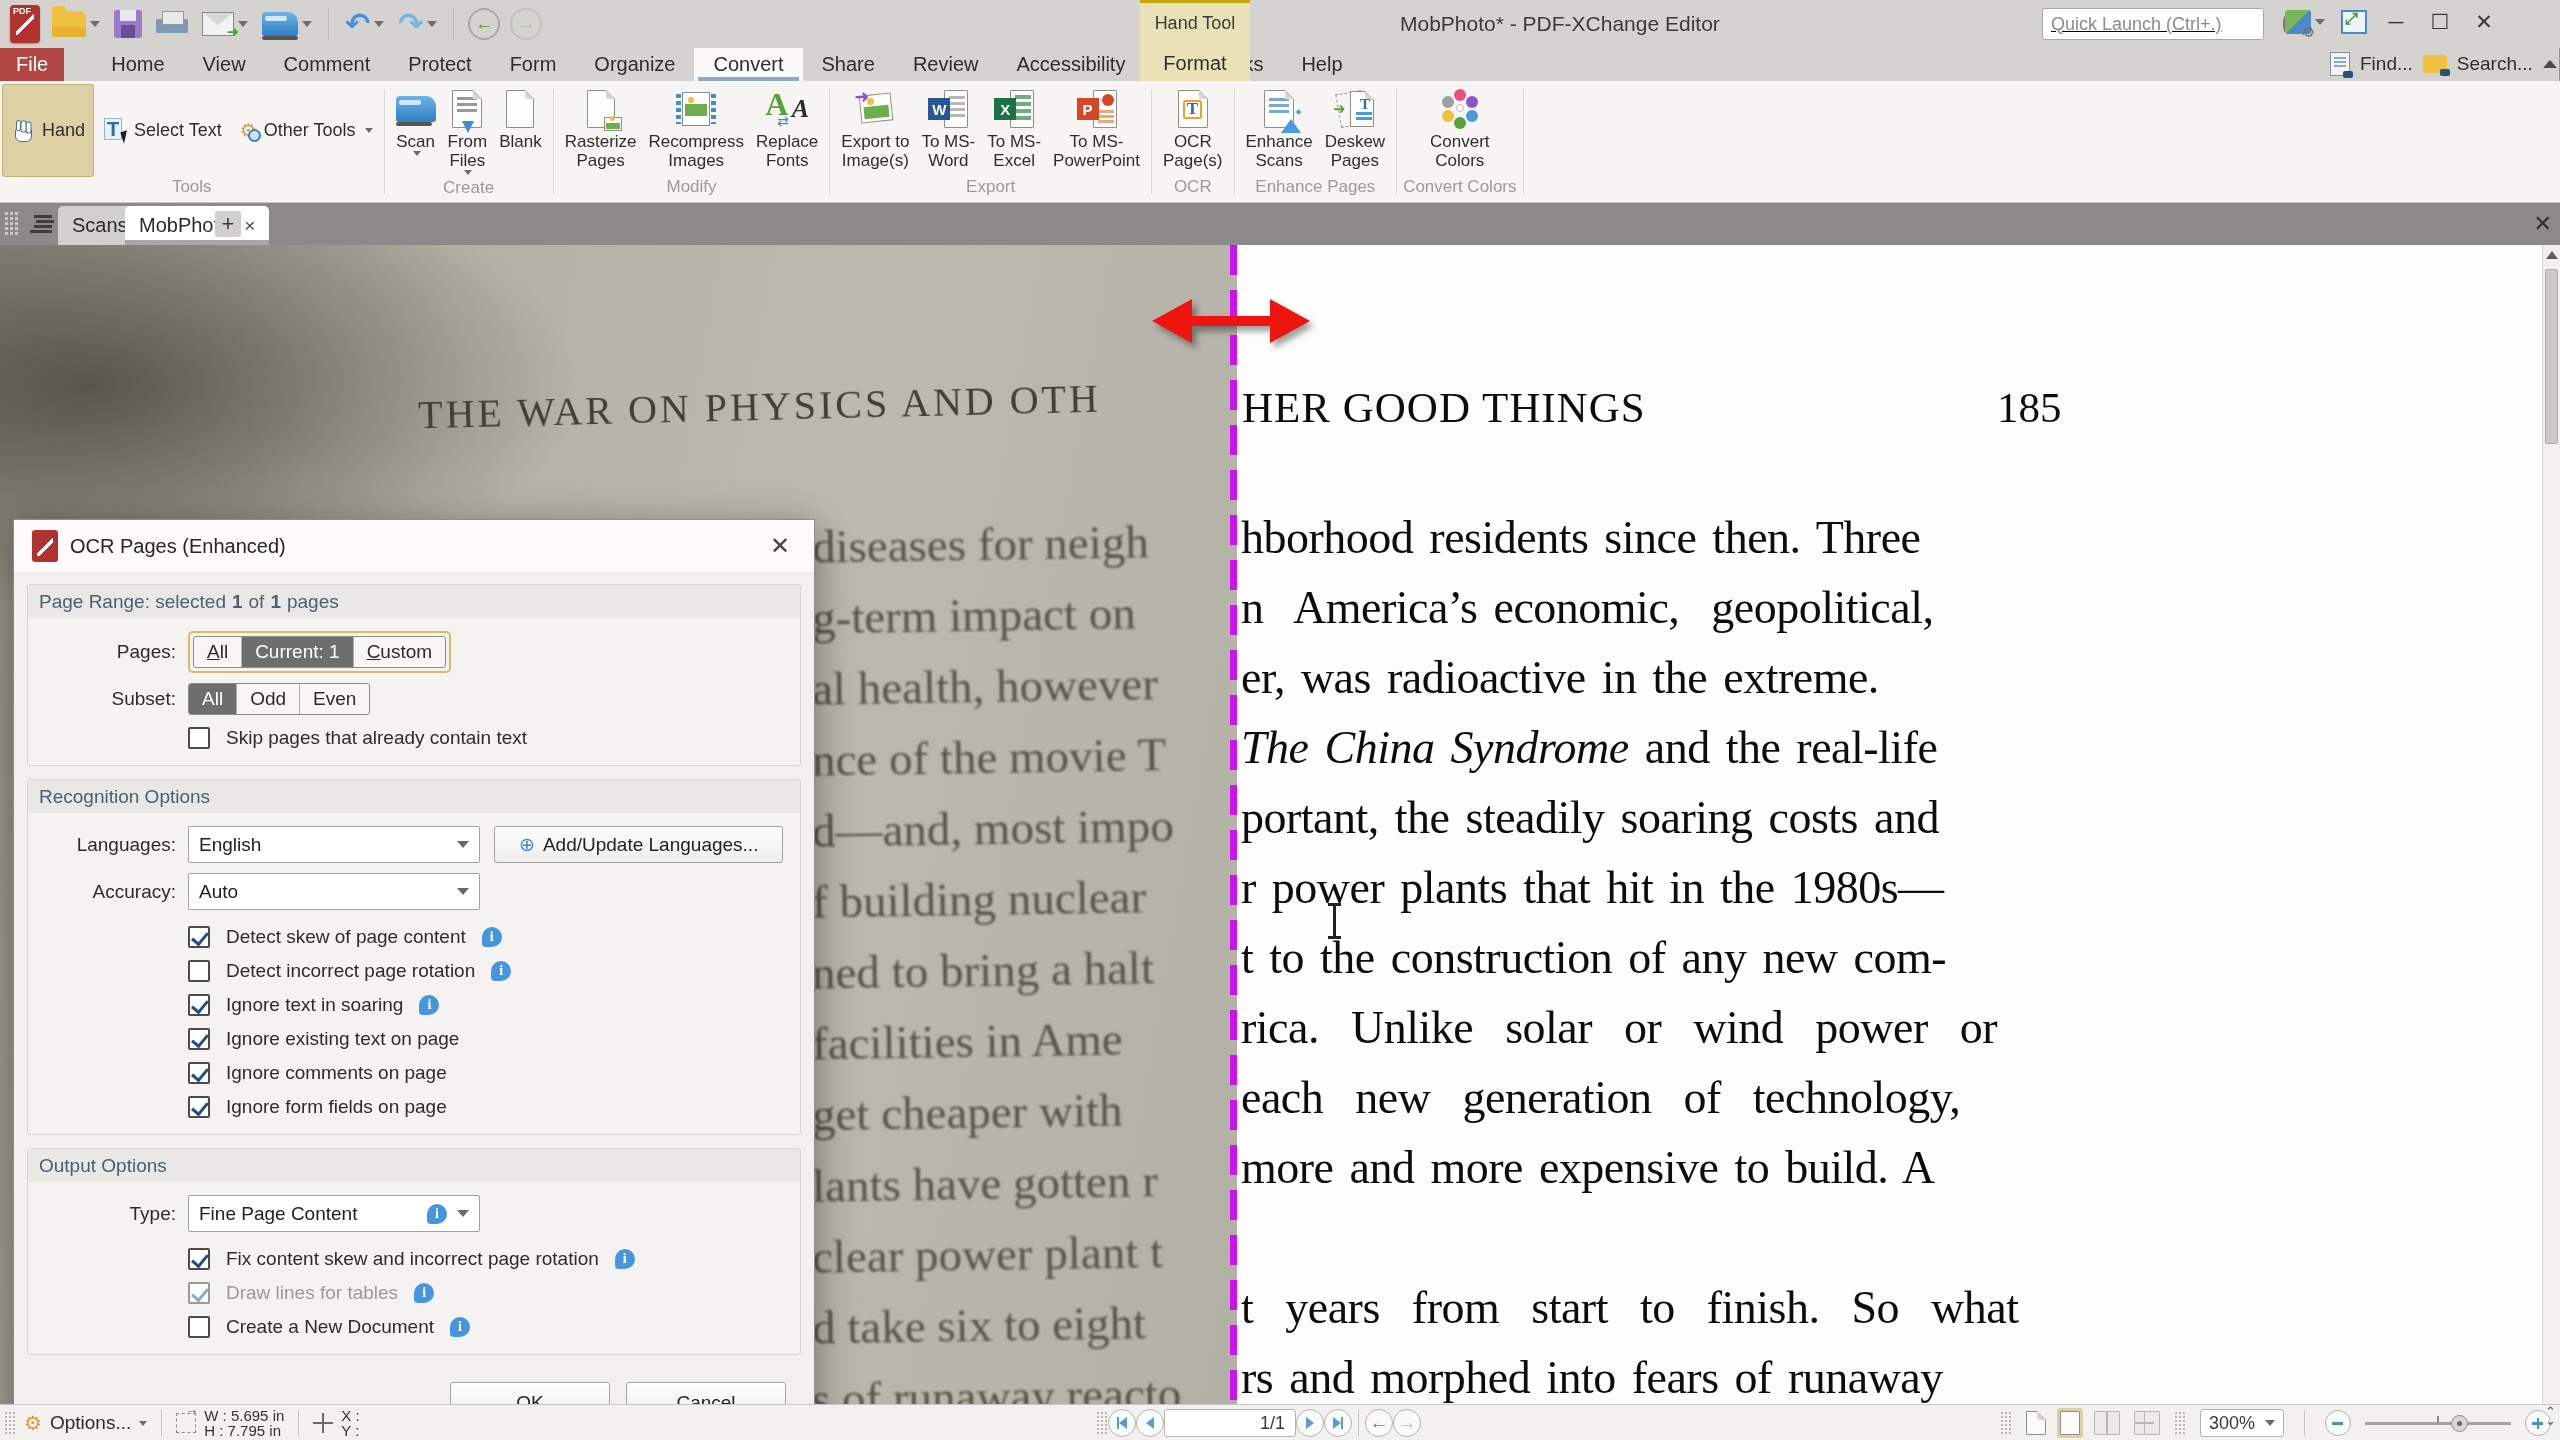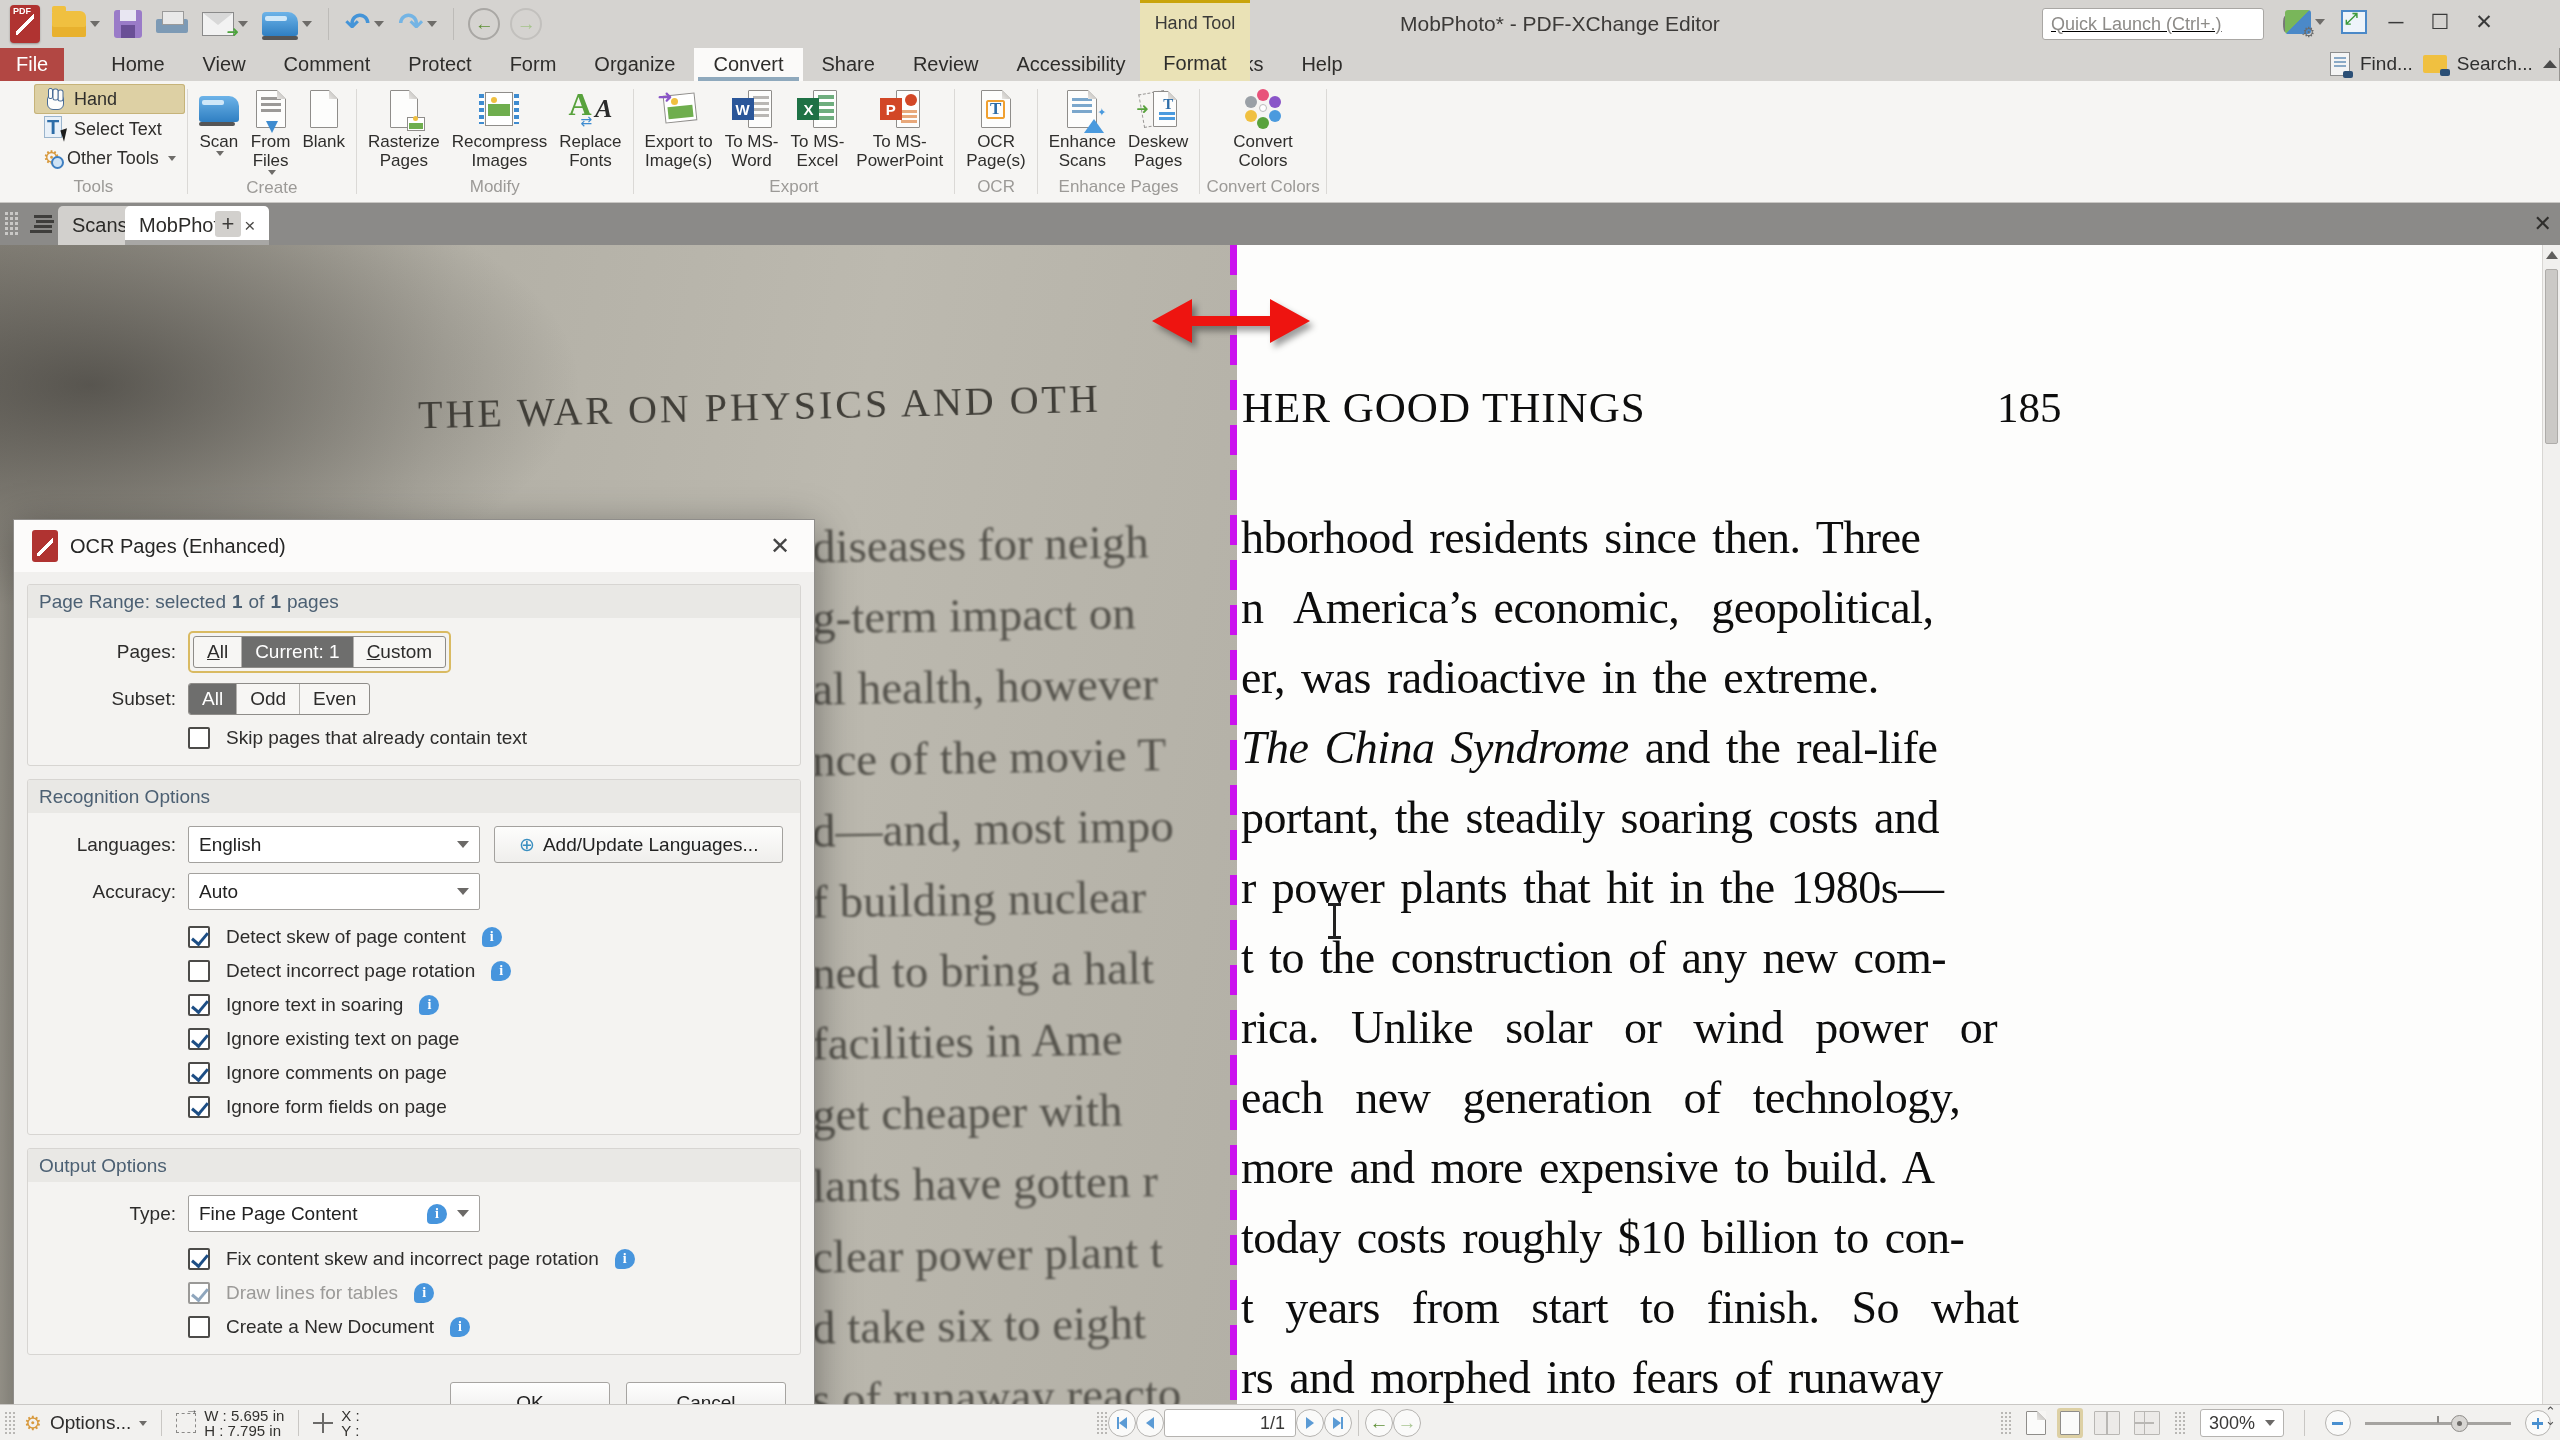--- a/index.html
+++ b/index.html
@@ -72,21 +72,21 @@
 
   
   #ribbon { position:absolute; left:0; top:81px; width:2560px; height:122px; background:#f6f5f3; border-bottom:1px solid #c9c7c4; display:flex; }
   .rgroup { display:flex; flex-direction:column; }
   .rgroup-buttons { flex:1; display:flex; align-items:stretch; padding:4px 6px 0; gap:2px; }
   .rgroup-label { text-align:center; color:#9c9a97; font-size:17px; padding:0 6px 5px; white-space:nowrap; }
   .rsep { width:1px; background:#dbd9d6; margin:8px 0; }
   .rbtn-large { display:flex; flex-direction:column; align-items:center; justify-content:flex-start; padding:3px 5px; border-radius:3px; }
   .rbtn-large .ric { height:42px; display:flex; align-items:center; justify-content:center; margin-bottom:2px; }
   .rbtn-large .rlabel { font-size:17px; line-height:19px; text-align:center; color:#2f2e2c; white-space:pre-line; }
-  .tools-col { display:flex; flex-direction:column; justify-content:flex-start; padding:3px 2px 0;margin-left:32px; }
+  .tools-col { display:flex; flex-direction:row; justify-content:flex-start; padding:3px 2px 0; }
   .rbtn-small { display:flex; align-items:center; gap:7px; padding:3px 9px; font-size:18px; color:#2f2e2c; border-radius:3px; white-space:nowrap; }
   .rbtn-small.hl { background:#ddd0a4; box-shadow:inset 0 0 0 1px #c6b379; }
   .sm-caret { width:0; height:0; border-left:4px solid transparent; border-right:4px solid transparent; border-top:5px solid #6e6c69; margin-left:2px; }
 
   
   .mi { position:relative; display:inline-block; }
   .mi-hand { width:24px; height:24px; }
   .mi-hand::before { content:""; position:absolute; left:4px; top:8px; width:15px; height:13px; background:#fdfdfb; border:1.5px solid #4a6d96; border-radius:4px 4px 6px 6px; }
   .mi-hand::after { content:""; position:absolute; left:5px; top:1px; width:3px; height:9px; background:#fdfdfb; border:1.5px solid #4a6d96; border-radius:2px; box-shadow:5px 1px 0 -0.5px #fdfdfb, 5px 1px 0 0.5px #4a6d96, 10px 2px 0 -0.5px #fdfdfb, 10px 2px 0 0.5px #4a6d96; }
   .mi-selecttext { width:24px; height:24px; }
@@ -576,21 +576,20 @@
     <div class="ocr-line" style="--i:0"><span>hborhood residents since then. Three</span></div>
     <div class="ocr-line" style="--i:1"><span>n  America’s economic,  geopolitical,</span></div>
     <div class="ocr-line" style="--i:2"><span>er, was radioactive in the extreme.</span></div>
     <div class="ocr-line" style="--i:3"><span class="it">The China Syndrome</span><span> and the real-life</span></div>
     <div class="ocr-line" style="--i:4"><span>portant, the steadily soaring costs and</span></div>
     <div class="ocr-line" style="--i:5"><span>r power plants that hit in the 1980s—</span></div>
     <div class="ocr-line" style="--i:6"><span>t to the construction of any new com-</span></div>
     <div class="ocr-line" style="--i:7"><span>rica.  Unlike  solar  or  wind  power  or</span></div>
     <div class="ocr-line" style="--i:8"><span>each  new  generation  of  technology,</span></div>
     <div class="ocr-line" style="--i:9"><span>more and more expensive to build. A</span></div>
-    <div class="ocr-line" style="--i:10"><span>today costs roughly $10 billion to con-</span></div>
     <div class="ocr-line" style="--i:11"><span>t  years  from  start  to  finish.  So  what</span></div>
     <div class="ocr-line" style="--i:12"><span>rs and morphed into fears of runaway</span></div>
   </div>
   <div id="split-divider"></div>
   <div id="drag-arrow">
     <span class="hl"></span>
     <span class="bar"></span>
     <span class="hr"></span>
   </div>
   <div id="ibeam"></div>

